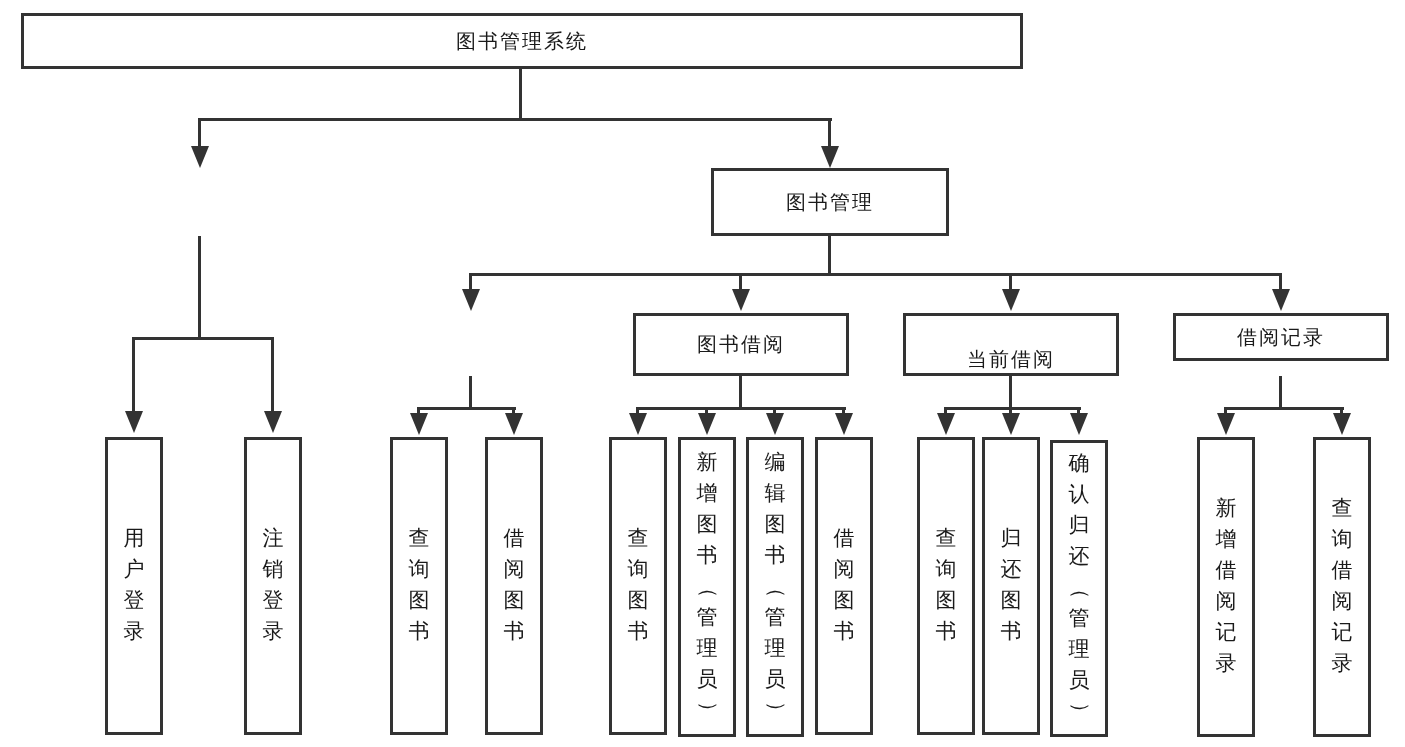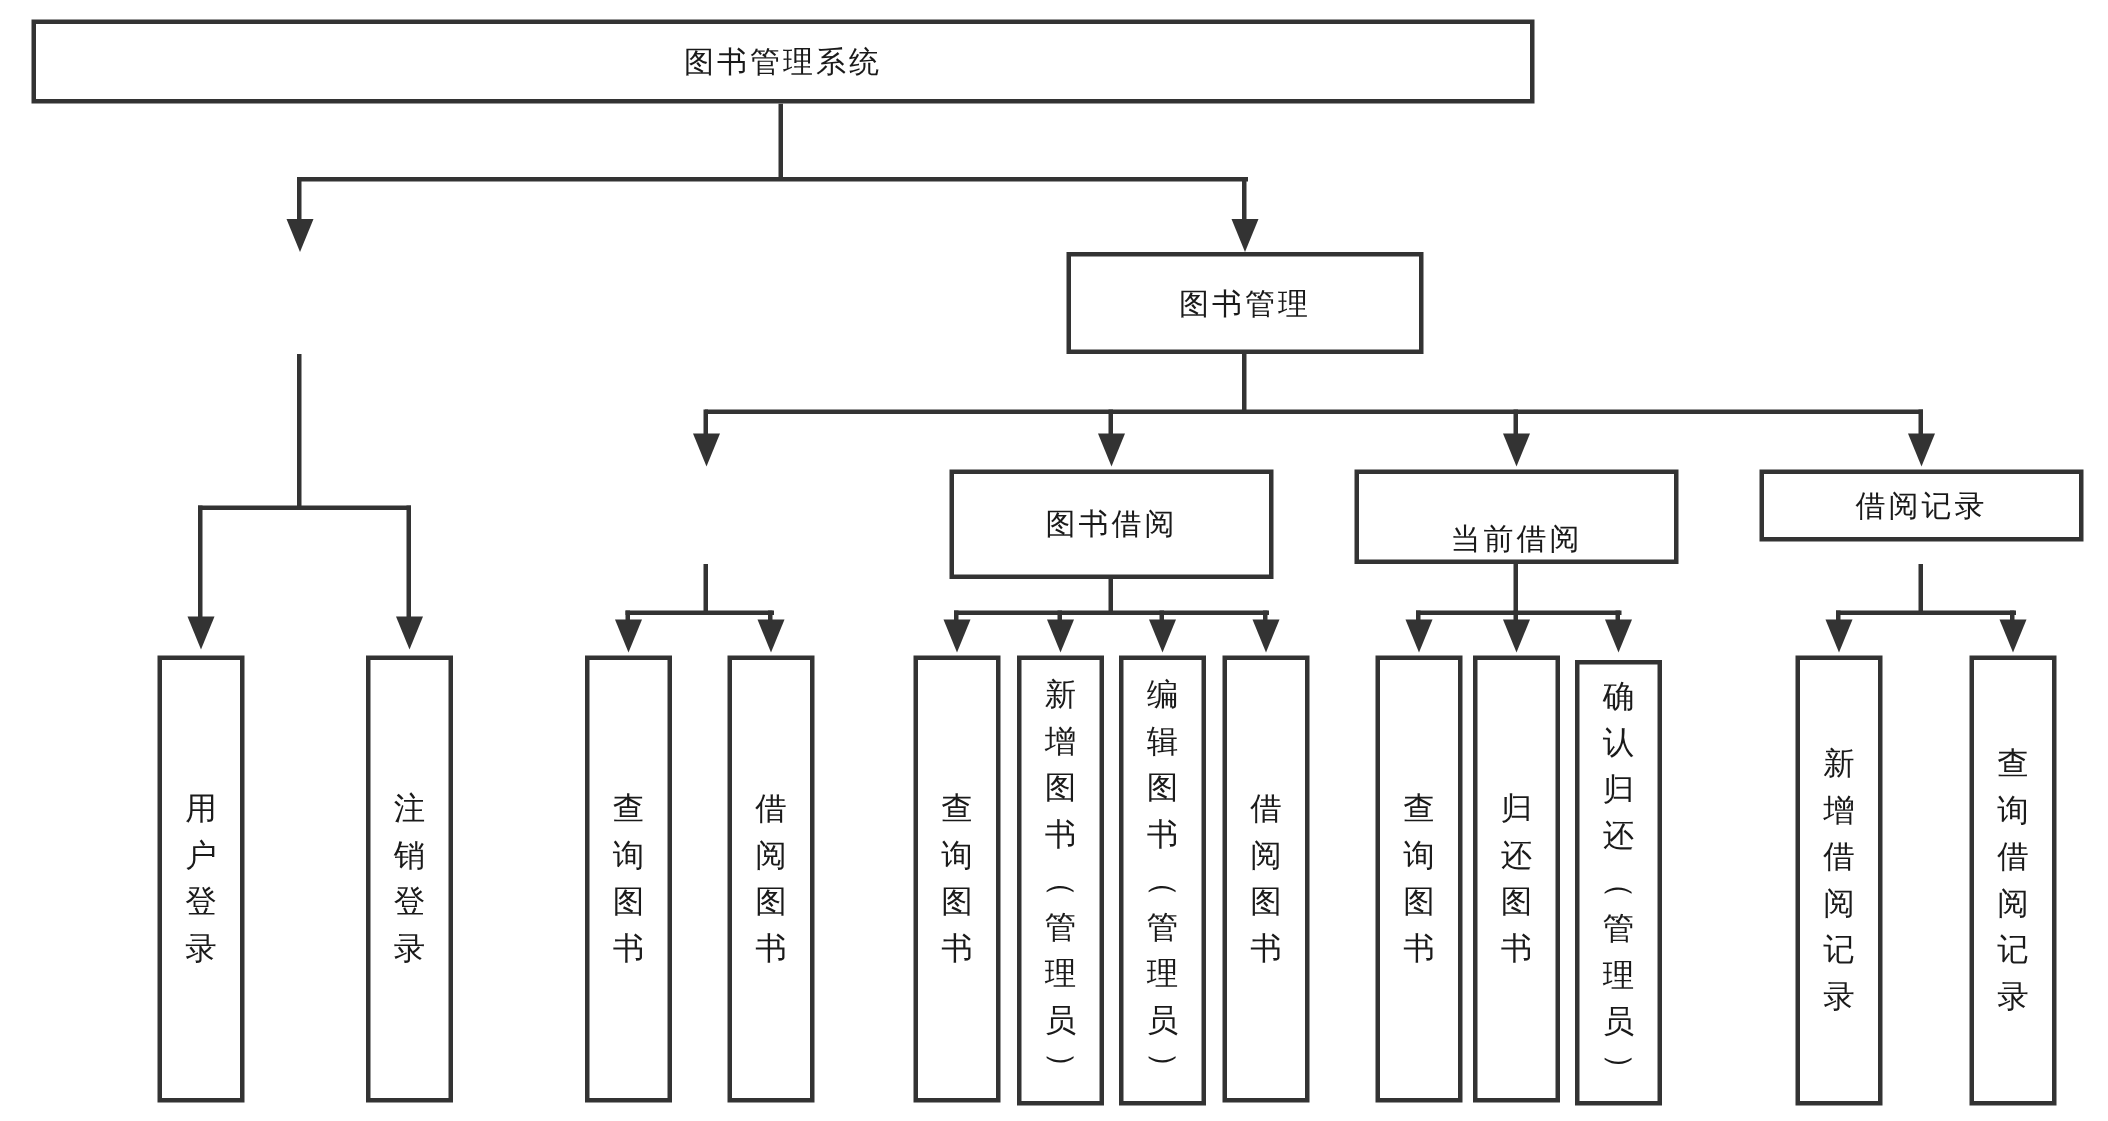--- a/index.html
+++ b/index.html
@@ -1,18 +1,18 @@
 <!DOCTYPE html>
 <html><head>
 <meta charset="utf-8">
 <style>
   html,body{margin:0;padding:0;background:#fff;}
   #canvas{
     position:relative;width:1405px;height:747px;background:#ffffff;
-    font-family:Liberation Sans, sans-serif;overflow:hidden;
+    font-family:Liberation Mono, monospace;overflow:hidden;
   }
   
   .hbox{
     position:absolute;box-sizing:border-box;border:3px solid #333;background:#fff;
     display:flex;align-items:center;justify-content:center;
     font-size:20px;color:#1a1a1a;letter-spacing:2px;z-index:2;
   }
   .vbox{
     position:absolute;box-sizing:border-box;border:3px solid #333;background:#fff;
     display:flex;align-items:center;justify-content:center;z-index:2;
@@ -67,21 +67,21 @@
   <div class="ln hln" style="left:470px;top:273px;width:812px;"></div>
   <div class="ln vln" style="left:469px;top:273px;height:20px;"></div>
   <div class="ah" style="left:462px;top:289px;"></div>
   <div class="ln vln" style="left:739px;top:273px;height:20px;"></div>
   <div class="ah" style="left:732px;top:289px;"></div>
   <div class="ln vln" style="left:1009px;top:273px;height:20px;"></div>
   <div class="ah" style="left:1002px;top:289px;"></div>
   <div class="ln vln" style="left:1279px;top:273px;height:20px;"></div>
   <div class="ah" style="left:1272px;top:289px;"></div>
 
-  <div class="hbox" style="left:633px;top:313px;width:216px;height:73px;">
+  <div class="hbox" style="left:633px;top:313px;width:216px;height:63px;">
     <span>图书借阅</span>
   </div>
   <div class="hbox" style="left:903px;top:313px;width:216px;height:63px;align-items:flex-end;">
     <span>当前借阅</span>
   </div>
   <div class="hbox" style="left:1173px;top:313px;width:216px;height:48px;">
     <span>借阅记录</span>
   </div>
 
   <div class="ln vln" style="left:469px;top:376px;height:33px;"></div>

